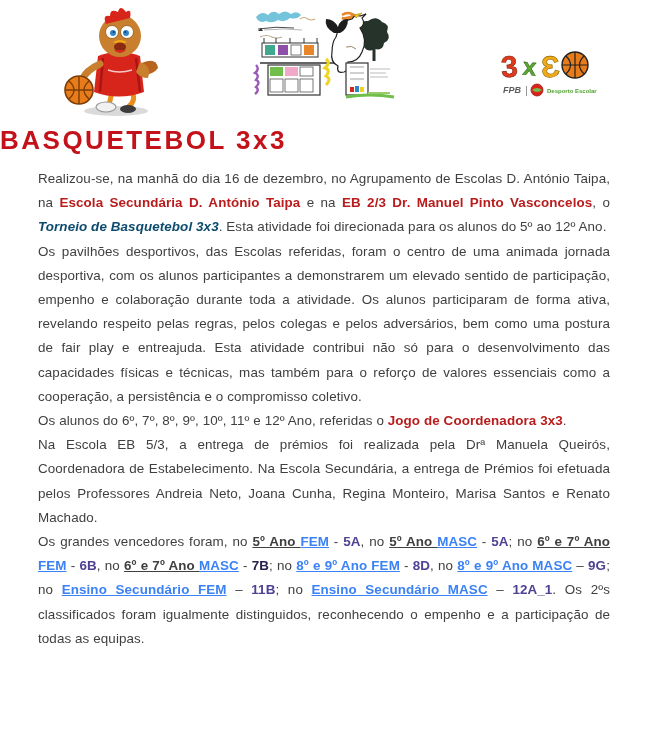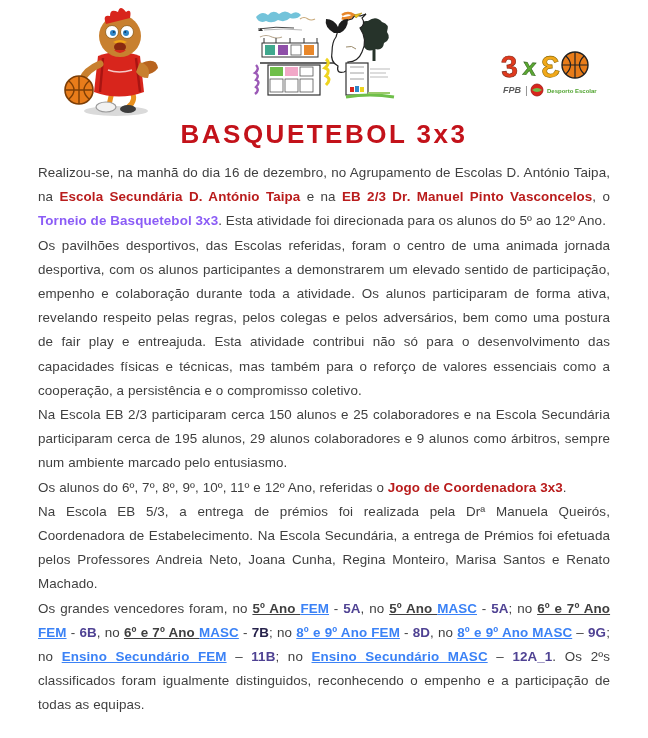--- a/index.html
+++ b/index.html
@@ -12,39 +12,38 @@
   .page { position:relative; width:648px; height:738px; background:#fff; }
 
   
   .header { position:relative; height:110px; }
   .mascot  { position:absolute; left:56px;  top:6px; }
   .drawing { position:absolute; left:250px; top:7px; }
   .logo3xe { position:absolute; left:499px; top:47px; }
 
   
   .title {
-    margin-top:9px;
-    text-align:center;
+    margin-top:15px;
     font-size:26px;
     font-weight:800;
     letter-spacing:2.5px;
     color:var(--title-red,#C3121A);
   }
 
   
   .article { padding:11px 38px 0 38px; }
   .para {
     font-size:13.4px;
     line-height:24.2px;
     color:#3f3f3f;
     text-align:justify;
     letter-spacing:0.1px;
   }
   .seg-b  { font-weight:700; color:#b91c1c; }
-  .seg-bi { font-weight:700; color:#8b5cf6; }
+  .seg-bi { font-weight:700; font-style:italic; color:#0c4a6e; }
   .seg-u  { text-decoration:underline;font-weight:bold; }
   .seg-bu { font-weight:700; text-decoration:underline; color:#3b82f6; }
   .seg-code { font-weight:700; }
 </style>
 </head>
 <body>
 
 <div class="page">
 
   <div class="header">
@@ -155,19 +154,18 @@
         <text x="48" y="46" font-size="6" font-weight="700" fill="#4FA32E">Desporto Escolar</text>
       </g>
     </svg>
   </div>
 
   <div class="title">BASQUETEBOL 3x3</div>
 
   <div class="article">
       <p class="para"><span>Realizou-se, na manhã do dia 16 de dezembro, no Agrupamento de Escolas D. António Taipa, na </span><span class="seg-b">Escola Secundária D. António Taipa</span><span> e na </span><span class="seg-b">EB 2/3 Dr. Manuel Pinto Vasconcelos</span><span>, o </span><span class="seg-bi">Torneio de Basquetebol 3x3</span><span>. Esta atividade foi direcionada para os alunos do 5º ao 12º Ano.</span></p>
       <p class="para"><span>Os pavilhões desportivos, das Escolas referidas, foram o centro de uma animada jornada desportiva, com os alunos participantes a demonstrarem um elevado sentido de participação, empenho e colaboração durante toda a atividade. Os alunos participaram de forma ativa, revelando respeito pelas regras, pelos colegas e pelos adversários, bem como uma postura de fair play e entreajuda. Esta atividade contribui não só para o desenvolvimento das capacidades físicas e técnicas, mas também para o reforço de valores essenciais como a cooperação, a persistência e o compromisso coletivo.</span></p>
-      <p class="para"><span>Na Escola EB 2/3 participaram cerca 150 alunos e 25 colaboradores e na Escola Secundária participaram cerca de 195 alunos, 29 alunos colaboradores e 9 alunos como árbitros, sempre num ambiente marcado pelo entusiasmo.</span></p>
       <p class="para"><span>Os alunos do 6º, 7º, 8º, 9º, 10º, 11º e 12º Ano, referidas o </span><span class="seg-b">Jogo de Coordenadora 3x3</span><span>.</span></p>
       <p class="para"><span>Na Escola EB 5/3, a entrega de prémios foi realizada pela Drª Manuela Queirós, Coordenadora de Estabelecimento. Na Escola Secundária, a entrega de Prémios foi efetuada pelos Professores Andreia Neto, Joana Cunha, Regina Monteiro, Marisa Santos e Renato Machado.</span></p>
       <p class="para"><span>Os grandes vencedores foram, no </span><span class="seg-u">5º Ano </span><span class="seg-bu">FEM</span><span> - </span><span class="seg-code" style="color: rgb(79, 66, 147);">5A</span><span>, no </span><span class="seg-u">5º Ano </span><span class="seg-bu">MASC</span><span> - </span><span class="seg-code" style="color: rgb(79, 66, 147);">5A</span><span>; no </span><span class="seg-u">6º e 7º Ano </span><span class="seg-bu">FEM</span><span> - </span><span class="seg-code" style="color: rgb(79, 66, 147);">6B</span><span>, no </span><span class="seg-u">6º e 7º Ano </span><span class="seg-bu">MASC</span><span> - </span><span class="seg-code" style="color: rgb(38, 34, 75);">7B</span><span>; no </span><span class="seg-bu">8º e 9º Ano FEM</span><span> - </span><span class="seg-code" style="color: rgb(79, 66, 147);">8D</span><span>, no </span><span class="seg-bu">8º e 9º Ano MASC</span><span> – </span><span class="seg-code" style="color: rgb(79, 66, 147);">9G</span><span>; no </span><span class="seg-bu">Ensino Secundário FEM</span><span> – </span><span class="seg-code" style="color: rgb(79, 66, 147);">11B</span><span>; no </span><span class="seg-bu">Ensino Secundário MASC</span><span> – </span><span class="seg-code" style="color: rgb(79, 66, 147);">12A_1</span><span>. Os 2ºs classificados foram igualmente distinguidos, reconhecendo o empenho e a participação de todas as equipas.</span></p>
     </div>
 
 </div>
 
 </body></html>

